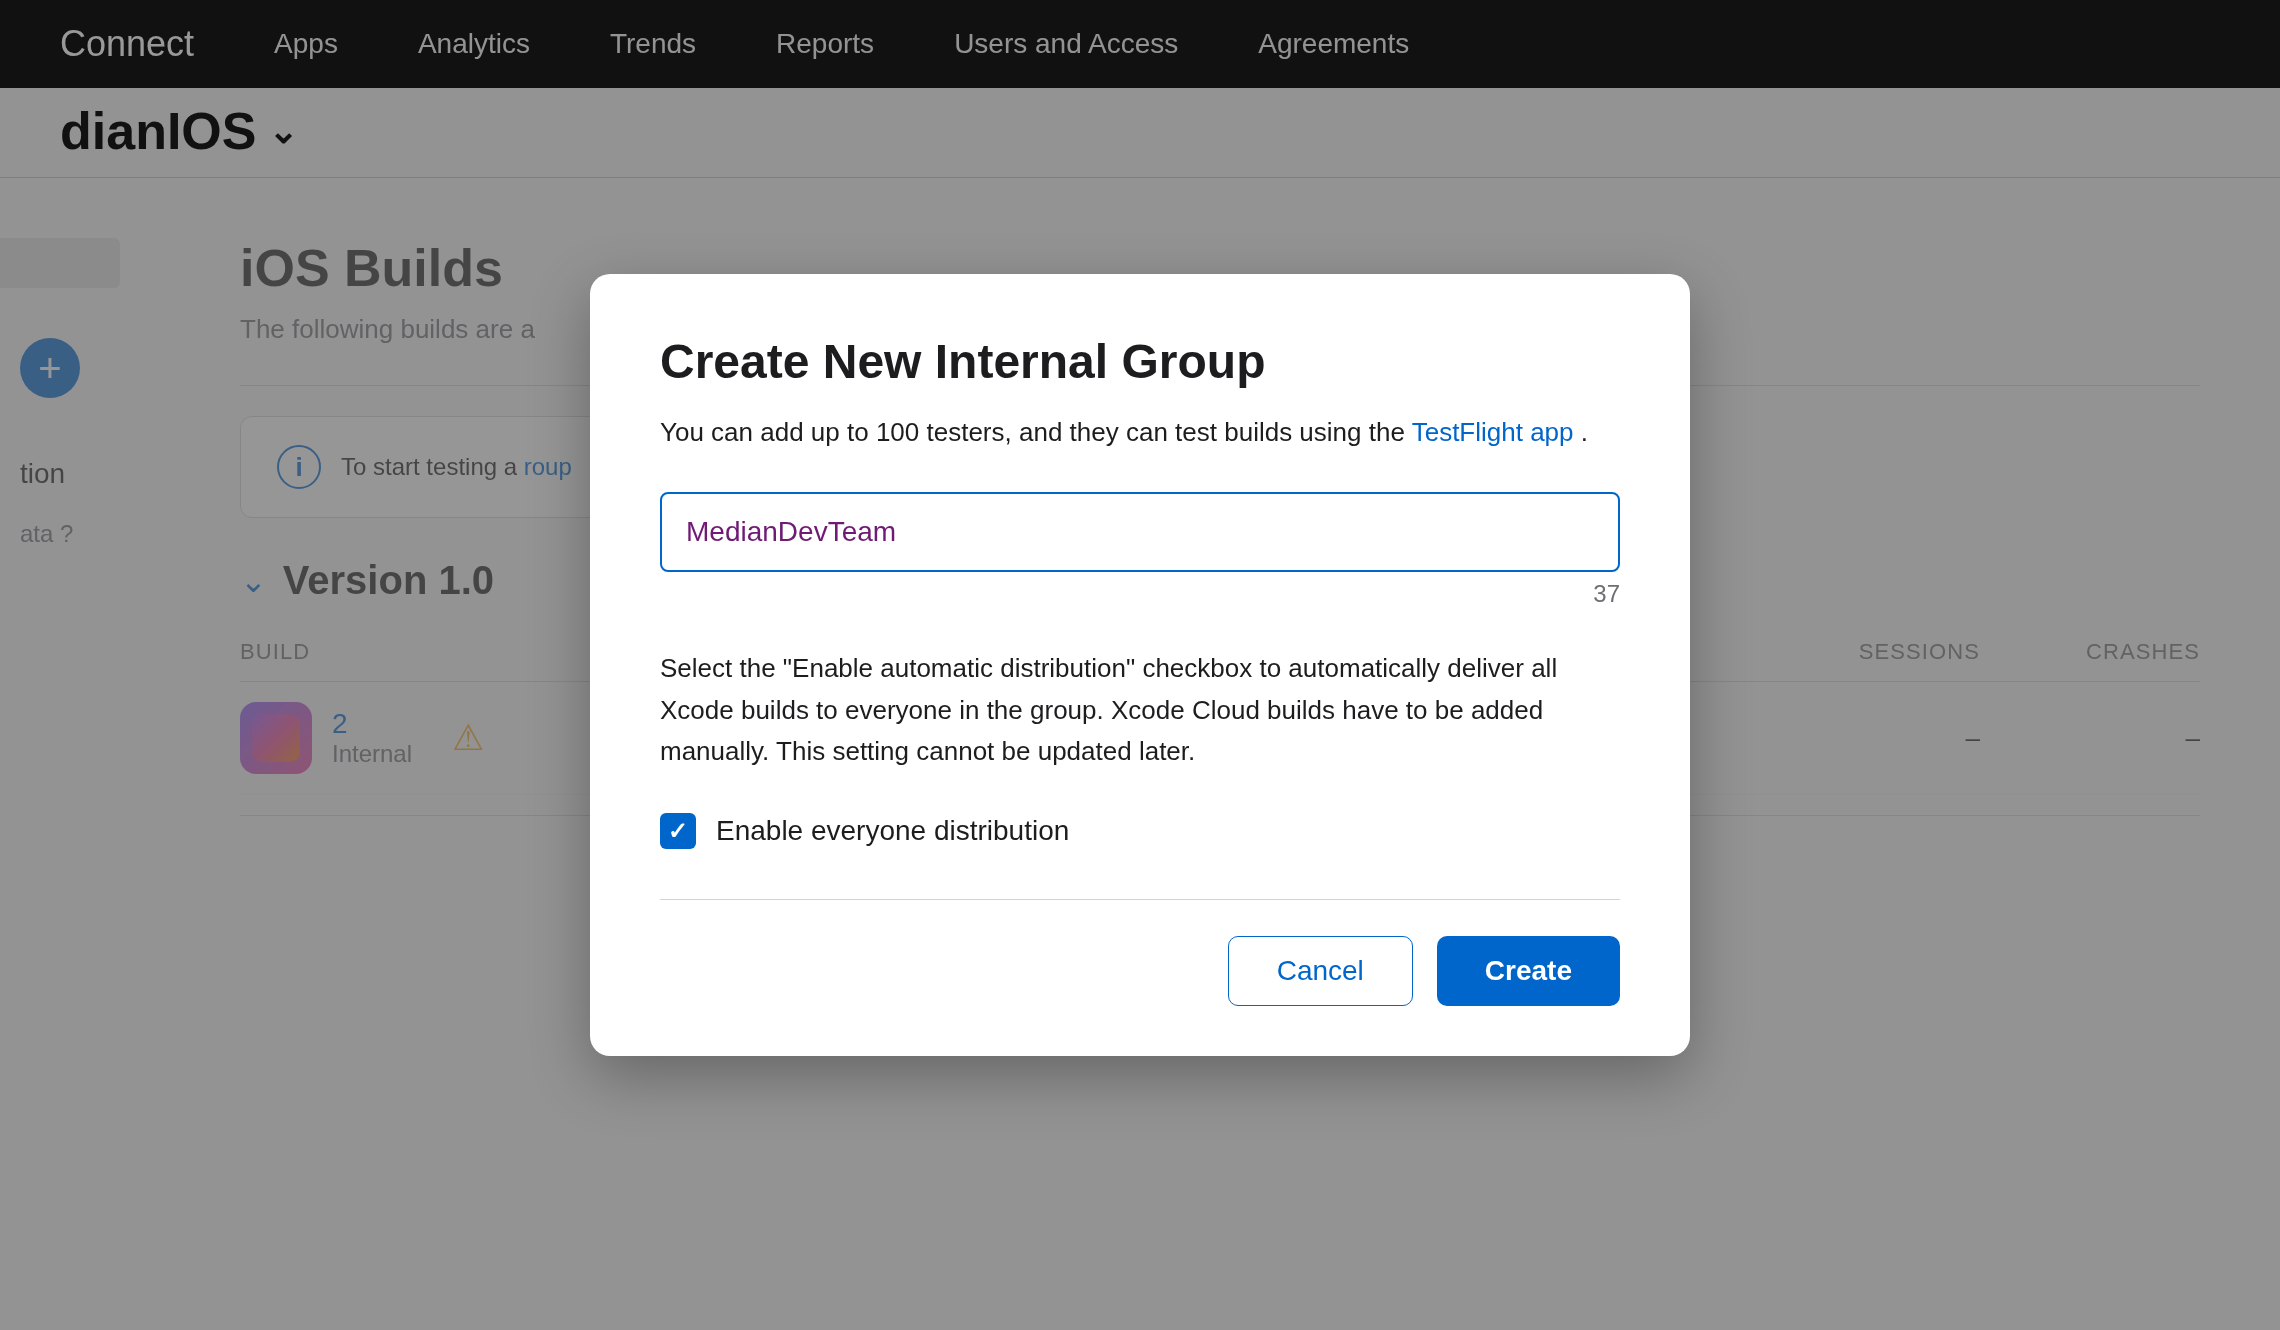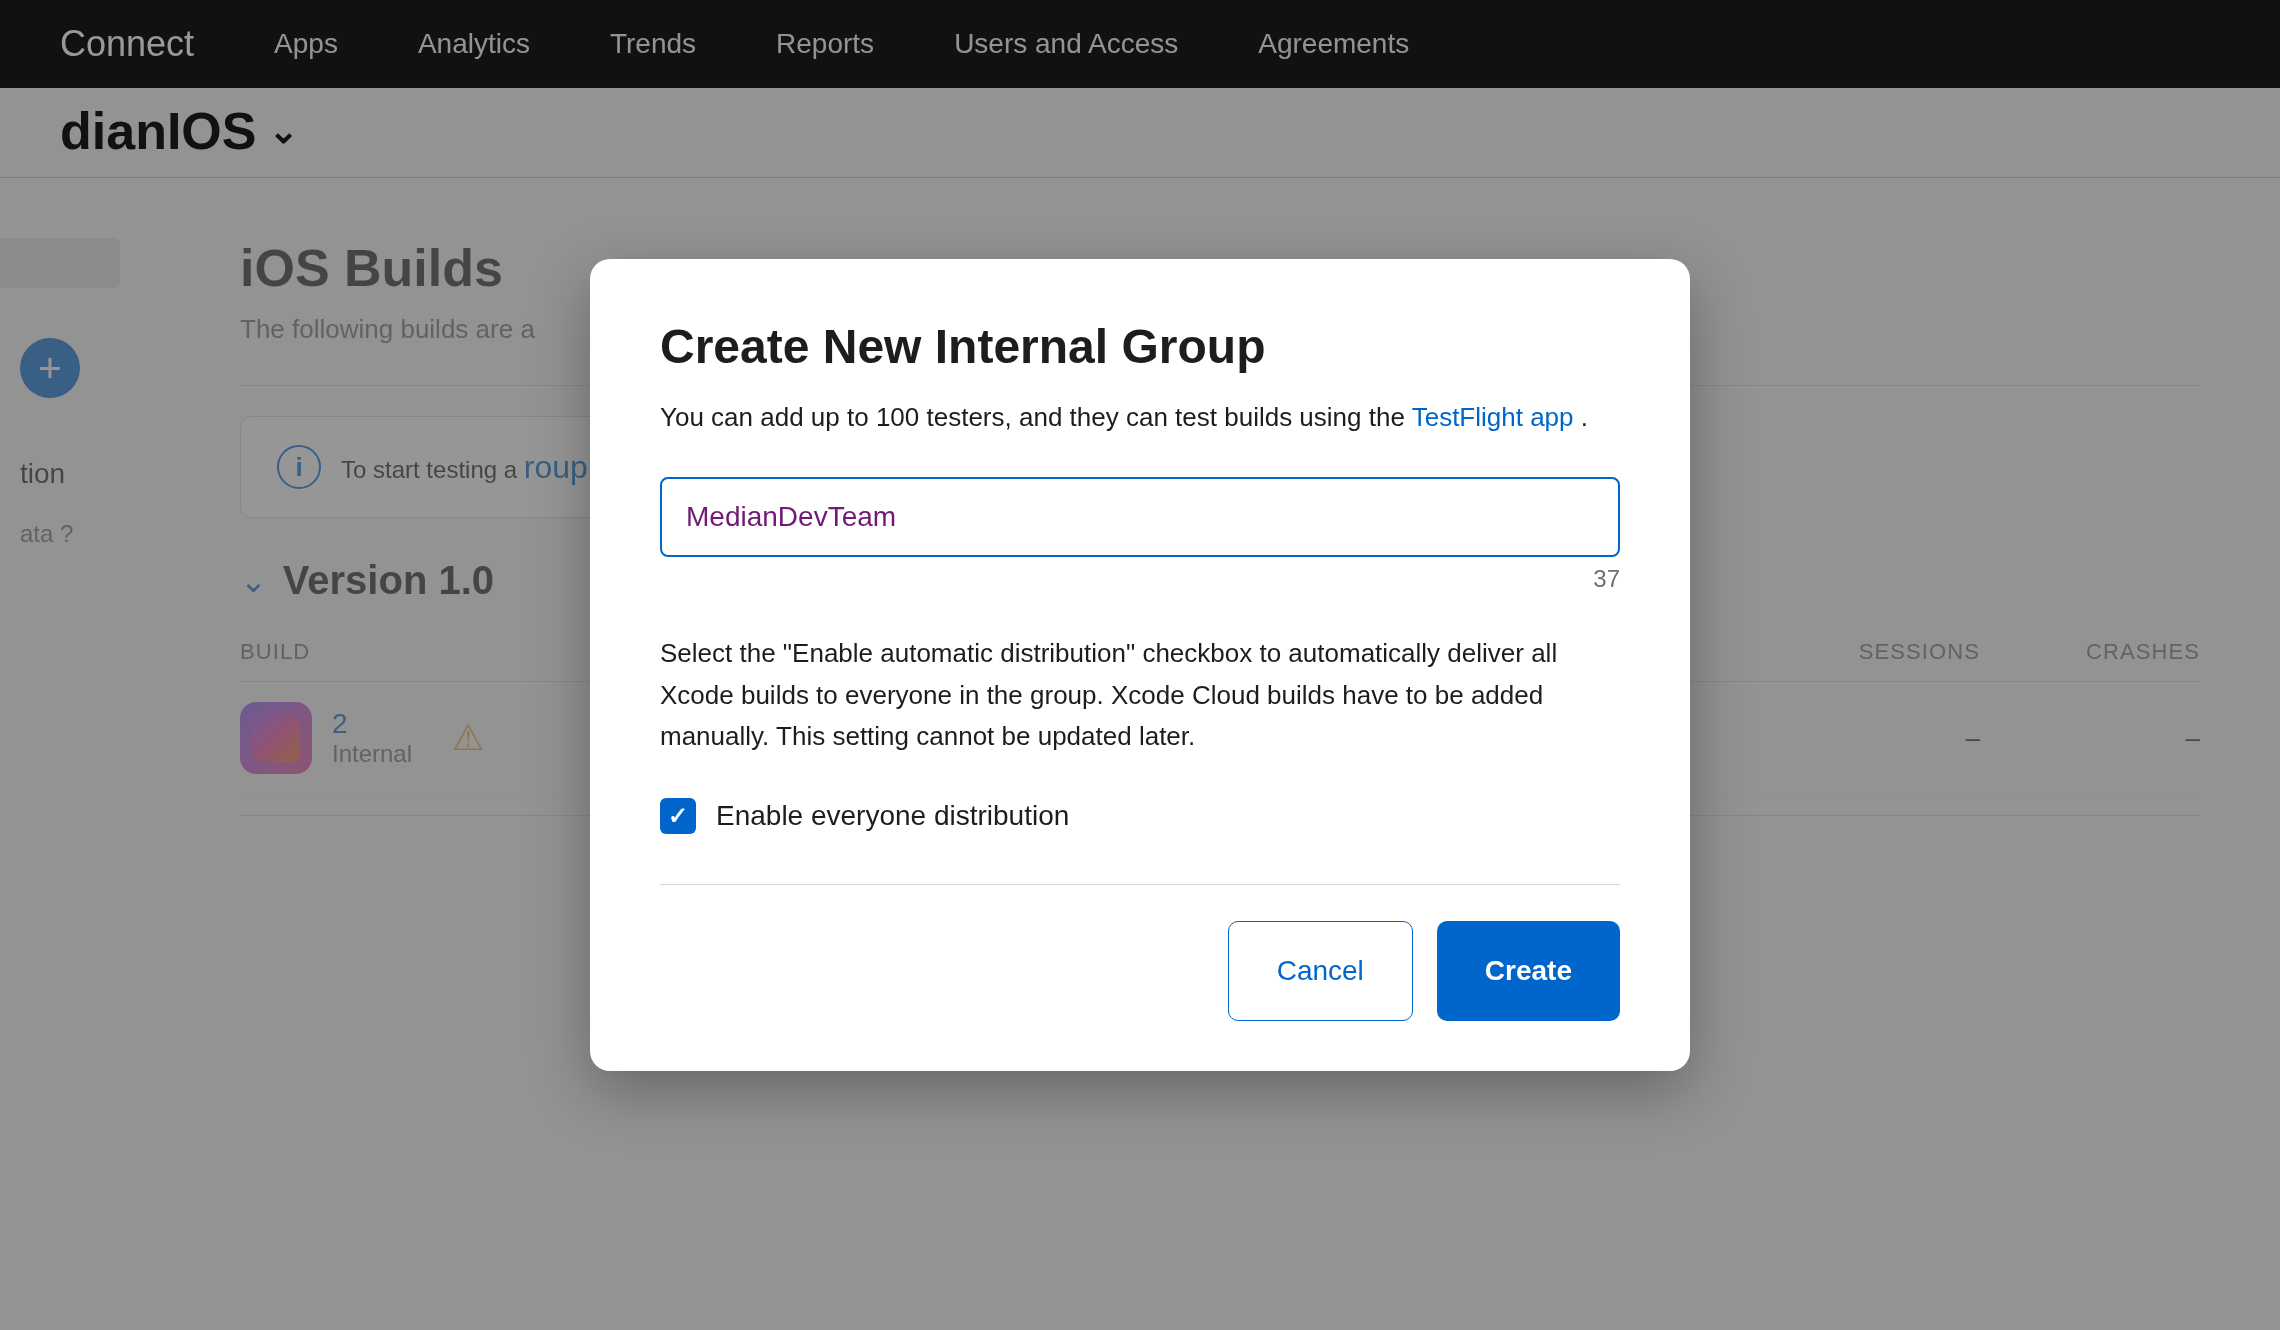--- a/index.html
+++ b/index.html
@@ -319,21 +319,21 @@
     .btn-cancel {
       padding: 18px 48px;
       border: 1px solid #0066cc;
       border-radius: 10px;
       background: white;
       color: #0066cc;
       font-size: 28px;
       cursor: pointer;
     }
     .btn-create {
-      padding: 34px 48px;
+      padding: 19px 48px;
       border: none;
       border-radius: 10px;
       background: #0066cc;
       color: white;
       font-size: 28px;
       font-weight: 600;
       cursor: pointer;
     }
 
     
@@ -384,21 +384,21 @@
       <div style="margin-left:160px;">
         <h1 class="ios-builds-title">iOS Builds</h1>
         <p class="ios-builds-sub">The following builds are a</p>
 
         <hr style="border:none; border-top:1px solid #d2d2d7; margin-bottom:30px;">
 
         <div class="info-banner">
           <div class="info-icon">i</div>
           <span class="info-text">
             <span>To start testing a</span>
-            <a style="color:#0066cc; font-size:32px;">roup</a>
+            <a style="color:#0066cc; font-size:24px;">roup</a>
           </span>
         </div>
 
         <div class="version-section">
           <div class="version-header">
             <span style="color:#0066cc; font-size:32px;">⌄</span>
             <span class="version-title">Version 1.0</span>
           </div>
 
           <div class="builds-table-header">

